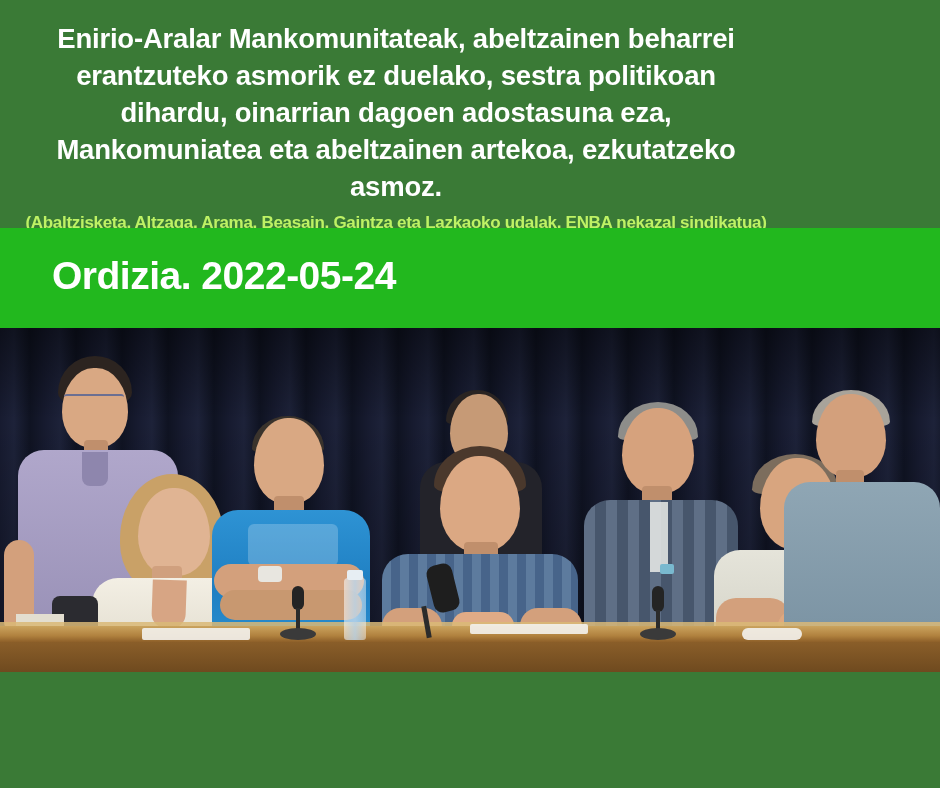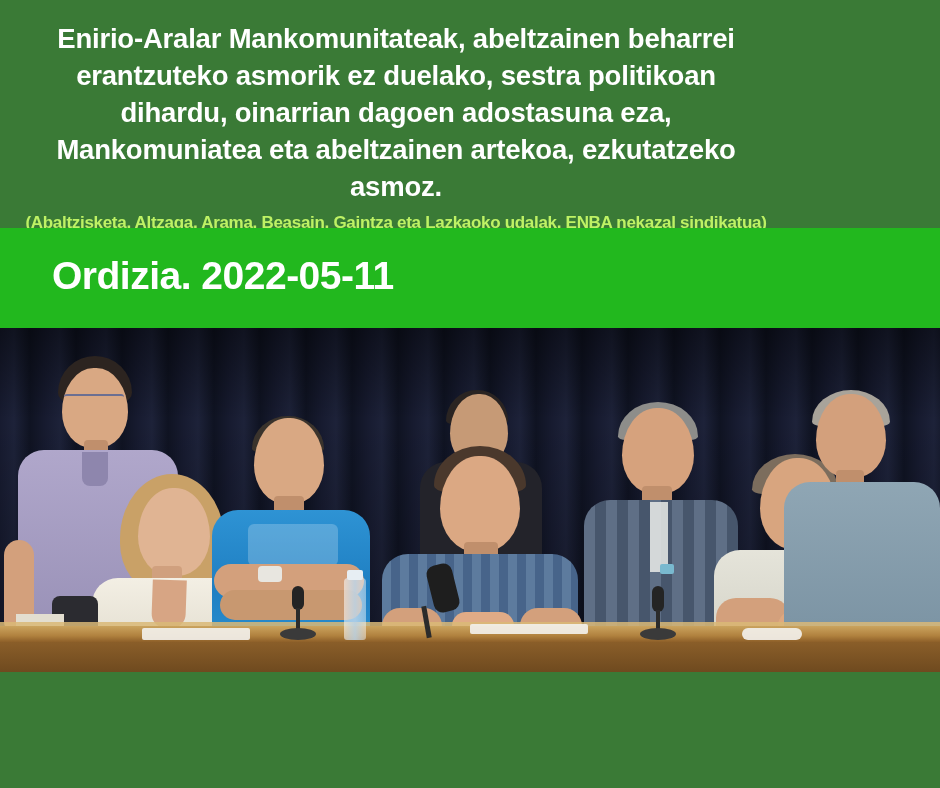--- a/index.html
+++ b/index.html
@@ -170,21 +170,21 @@
 <body>
 
 <div id="poster">
 
   <div class="header-band">
     <p class="headline">Enirio-Aralar Mankomunitateak, abeltzainen beharrei erantzuteko asmorik ez duelako, sestra politikoan dihardu, oinarrian dagoen adostasuna eza, Mankomuniatea eta abeltzainen artekoa, ezkutatzeko asmoz.</p>
     <p class="subline">(Abaltzisketa, Altzaga, Arama, Beasain, Gaintza eta Lazkaoko udalak, ENBA nekazal sindikatua)</p>
   </div>
 
   <div class="date-band">
-    <div class="date-text">Ordizia. 2022-05-11</div>
+    <div class="date-text">Ordizia. 2022-05-24</div>
   </div>
 
   <div class="photo">
 
     <div class="curtain"></div>
     <div class="curtain-shade"></div>
 
     <div class="person">
       <div class="hair" style="left:58px; top:28px; width:74px; height:52px; background:#2c2420;"></div>
       <div class="head" style="left:62px; top:40px; width:66px; height:80px;"></div>

